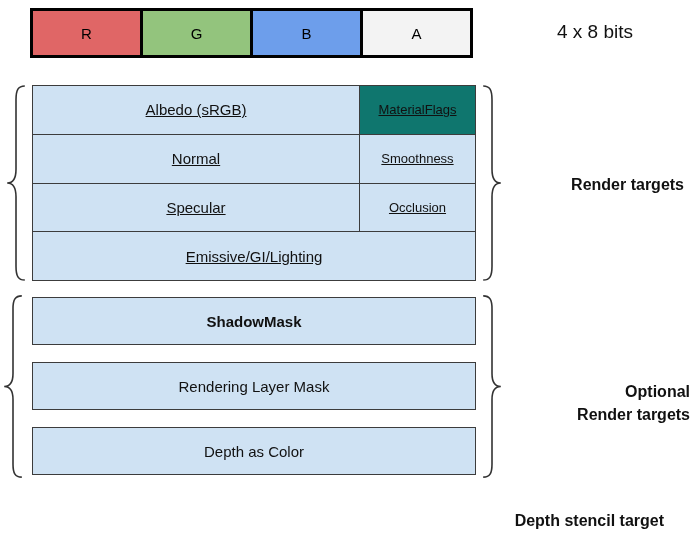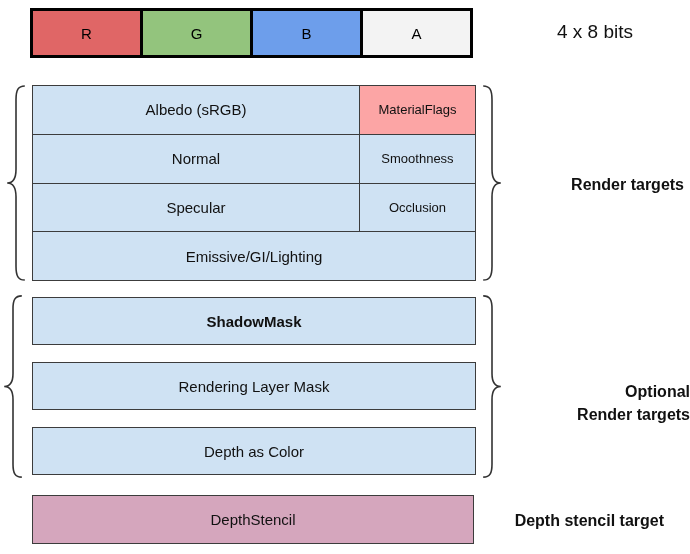--- a/index.html
+++ b/index.html
@@ -11,21 +11,21 @@
     border:3px solid #000;box-sizing:border-box;display:flex;background:#000;}
   .channel-cell{flex:1;display:flex;align-items:center;justify-content:center;
     font-size:15px;color:#000;}
   .channel-cell + .channel-cell{border-left:3px solid #000;}
   .bits-caption{position:absolute;left:520px;top:21px;width:150px;text-align:center;
     font-size:19px;}
 
   
   .gbuffer{position:absolute;left:32px;top:85px;width:444px;height:196px;
     box-sizing:border-box;border:1.5px solid #3c3c3c;display:flex;flex-direction:column;}
-  .g-row{flex:1;display:flex;}
+  .g-row{flex:1;display:flex;text-decoration:underline;}
   .g-row + .g-row{border-top:1.5px solid #3c3c3c;}
   .g-main{flex:1;display:flex;align-items:center;justify-content:center;font-size:15px;}
   .g-sub{width:116px;box-sizing:border-box;border-left:1.5px solid #3c3c3c;
     display:flex;align-items:center;justify-content:center;font-size:13px;}
 
   
   .opt-row{position:absolute;left:32px;width:444px;height:48px;box-sizing:border-box;
     border:1.5px solid #3c3c3c;display:flex;align-items:center;justify-content:center;
     font-size:15px;}
   .opt-row.r0{top:297px;}
@@ -60,21 +60,21 @@
     <div class="channel-cell" style="background-color: rgb(224, 102, 102);">R</div>
     <div class="channel-cell" style="background-color: rgb(147, 196, 125);">G</div>
     <div class="channel-cell" style="background-color: rgb(109, 158, 235);">B</div>
     <div class="channel-cell" style="background-color: rgb(243, 243, 243);">A</div>
   </div>
   <div class="bits-caption">4 x 8 bits</div>
 
   <div class="gbuffer">
     <div class="g-row">
       <div class="g-main" style="background-color: rgb(207, 226, 243);">Albedo (sRGB)</div>
-      <div class="g-sub" style="background-color: #fca5a5;">MaterialFlags</div>
+      <div class="g-sub" style="background-color: #0f766e;">MaterialFlags</div>
     </div>
     <div class="g-row">
       <div class="g-main" style="background-color: rgb(207, 226, 243);">Normal</div>
       <div class="g-sub" style="background-color: rgb(207, 226, 243);">Smoothness</div>
     </div>
     <div class="g-row">
       <div class="g-main" style="background-color: rgb(207, 226, 243);">Specular</div>
       <div class="g-sub" style="background-color: rgb(207, 226, 243);">Occlusion</div>
     </div>
     <div class="g-row">
@@ -106,16 +106,15 @@
   <div class="brace brace-r2">
     <svg viewBox="0 0 20 200" preserveAspectRatio="none">
       <path d="M 2 2 C 8 2 10 6 10 16 L 10 86 C 10 95 12 100 18 100 C 12 100 10 105 10 114 L 10 184 C 10 194 8 198 2 198" fill="none" stroke="#333" stroke-width="1.6" vector-effect="non-scaling-stroke"></path>
     </svg>
   </div>
   <div class="side-label lbl-optional">
     <div>Optional</div>
     <div>Render targets</div>
   </div>
 
-  <div class="depth-box" style="background-color: rgb(213, 166, 189);">DepthStencil</div>
   <div class="side-label lbl-depth">Depth stencil target</div>
 
 </div>
 
 </body></html>

